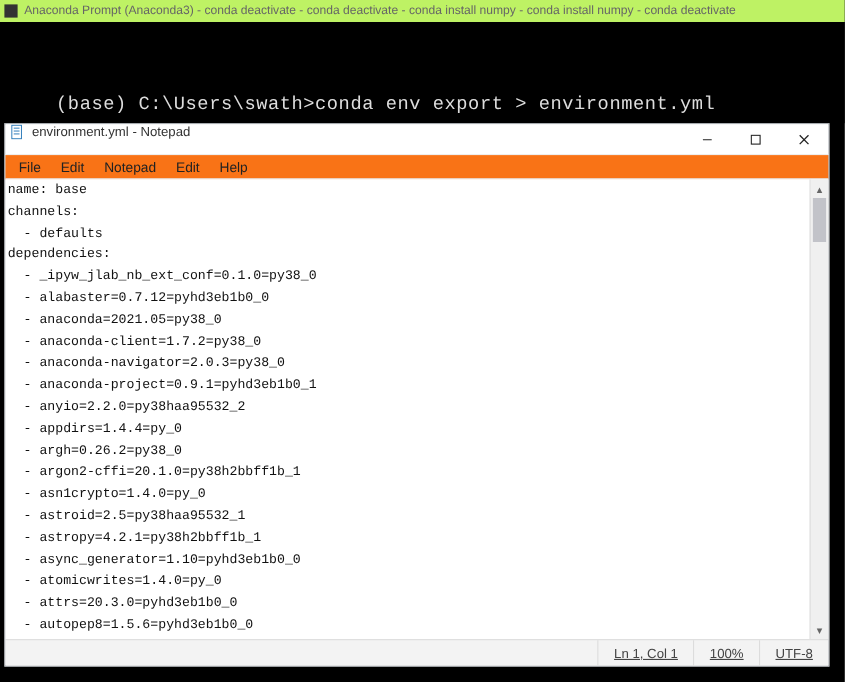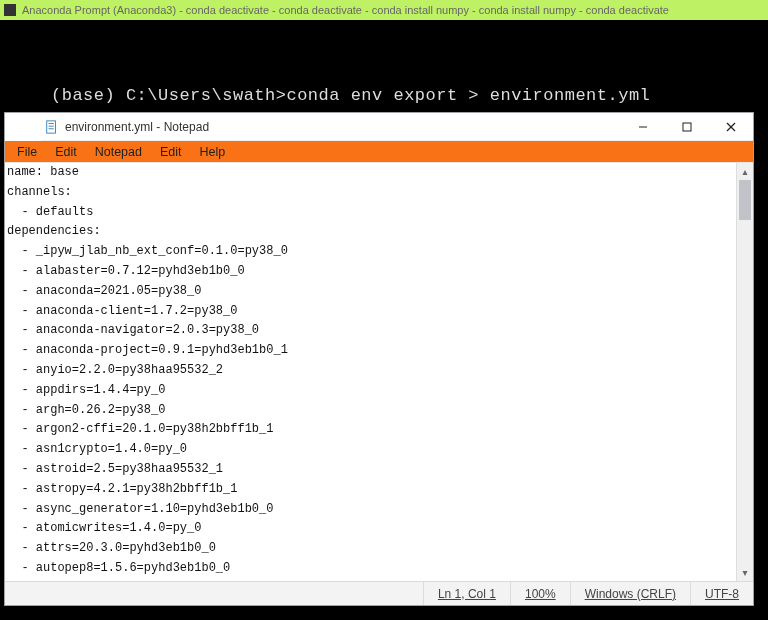--- a/index.html
+++ b/index.html
@@ -46,26 +46,25 @@
     background: #fff;
     border: 1px solid #9fa3a8;
     box-shadow: 0 2px 8px rgba(0,0,0,0.35);
     display: flex;
     flex-direction: column;
   }
   .np-titlebar {
     height: 28px;
     background: #fff;
     display: flex;
-    align-items: center;
+    align-items: flex-start;
     padding-left: 4px;
     font-size: 12px;
     color: #333;
     border-bottom: 1px solid #eee;
-    margin-left: 36px;
   }
   .np-titlebar .np-icon {
     width: 14px; height: 14px; margin-right: 6px;
     display:inline-flex; align-items:center; justify-content:center;
   }
   .np-titlebar .np-icon svg { width:14px; height:14px; }
   .np-titlebar .win-controls {
     margin-left: auto;
     display: flex;
   }
@@ -226,17 +225,16 @@
       <div class="arrow up">▴</div>
       <div class="thumb"></div>
       <div class="arrow down">▾</div>
     </div>
   </div>
 
   <div class="np-status">
     <div class="spacer"></div>
     <div class="cell">Ln 1, Col 1</div>
     <div class="cell">100%</div>
-    <div class="cell">Windows (CRLF)</div>
     <div class="cell">UTF-8</div>
   </div>
 
 </div>
 
 </body></html>

